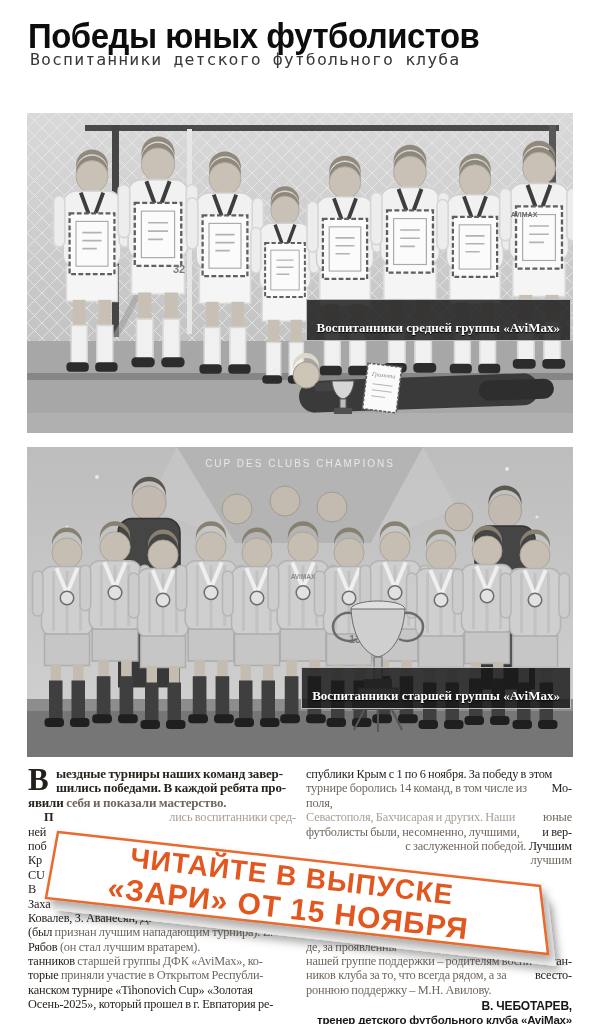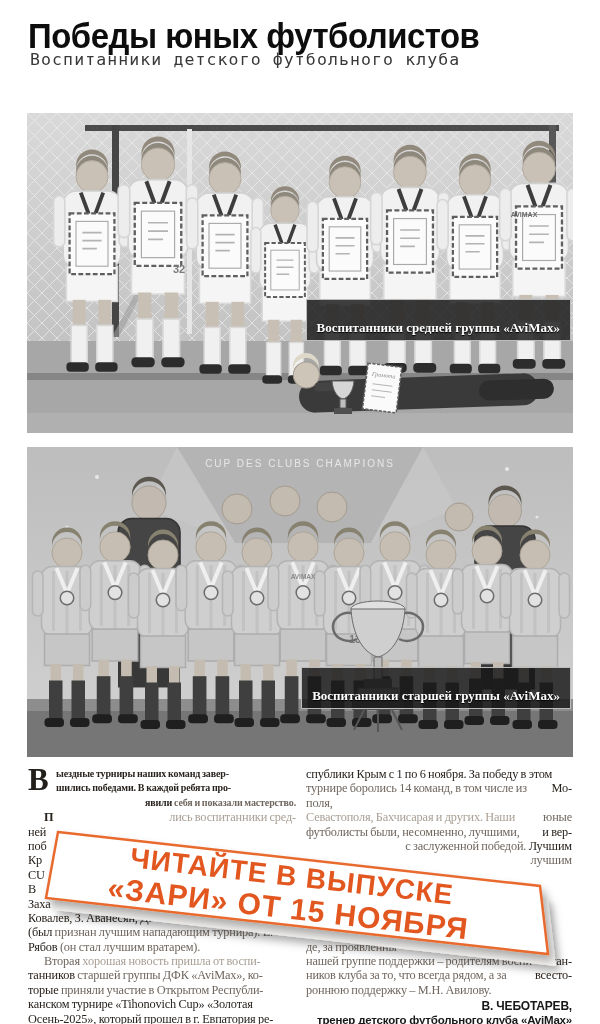--- a/index.html
+++ b/index.html
@@ -27,22 +27,22 @@
 
   
   .col{position:absolute;top:767px;}
   .col-left{left:28px;width:268px;}
   .col-right{left:306px;width:266px;}
   .row{height:14.4px;line-height:14.4px;font-size:12.3px;letter-spacing:-0.15px;
        word-spacing:-0.5px;white-space:nowrap;}
   .row.split{display:flex;justify-content:space-between;}
   .row.right{text-align:right;}
   .row.indent{padding-left:16px;}
-  .p1row{padding-left:28px;font-weight:700;font-size:10px;}
-  .p1row.noind{padding-left:0;text-align:right;}
+  .p1row{padding-left:28px;font-weight:700;font-size:13px;}
+  .p1row.noind{padding-left:0;}
   .dropcap{position:absolute;left:0;top:-2px;font-size:31px;line-height:30px;
            font-weight:700;color:#23201c;}
   .k{color:#29231e;}
   .kb{color:#29231e;font-weight:700;}
   .m{color:#6f665e;}
   .f{color:#a89e94;}
   .sig{margin-top:2px;text-align:right;font-family:"Liberation Sans",sans-serif;
        font-weight:700;color:#181818;letter-spacing:-0.2px;}
   .sig .s1{font-size:12px;line-height:14px;}
   .sig .s2{font-size:11.5px;line-height:14px;}
@@ -237,21 +237,20 @@
     </div>
     <div class="row"><span class="k">ней</span></div>
     <div class="row"><span class="k">поб</span></div>
     <div class="row"><span class="k">Кр</span></div>
     <div class="row"><span class="k">CU</span></div>
     <div class="row"><span class="k">В</span></div>
     <div class="row"><span class="k">Заха</span></div>
     <div class="row"><span class="k">Ковалев, З. Аванесян, Д.</span></div>
     <div class="row"><span class="k">(был</span><span class="m"> признан лучшим нападающим турнира). Е.</span></div>
     <div class="row"><span class="k">Рябов</span><span class="m"> (он стал лучшим вратарем).</span></div>
-    <div class="row indent"><span class="m">Вторая </span><span class="f">хорошая новость пришла от воспи-</span></div>
     <div class="row"><span class="k">танников </span><span class="m">старшей группы ДФК «AviMax», ко-</span></div>
     <div class="row"><span class="k">торые </span><span class="m">приняли участие в Открытом Республи-</span></div>
     <div class="row"><span class="k">канском турнире «Tihonovich Cup» «Золотая</span></div>
     <div class="row"><span class="k">Осень-2025», который прошел в г. Евпатория ре-</span></div>
   </div>
 
   <div class="col col-right">
     <div class="row"><span class="k">спублики Крым с 1 по 6 ноября. За победу в этом</span></div>
     <div class="row split">
         <span class="m">турнире боролись 14 команд, в том числе из</span>

